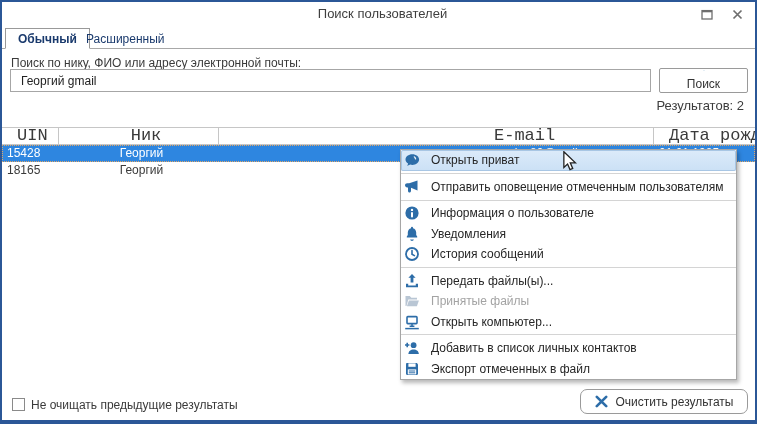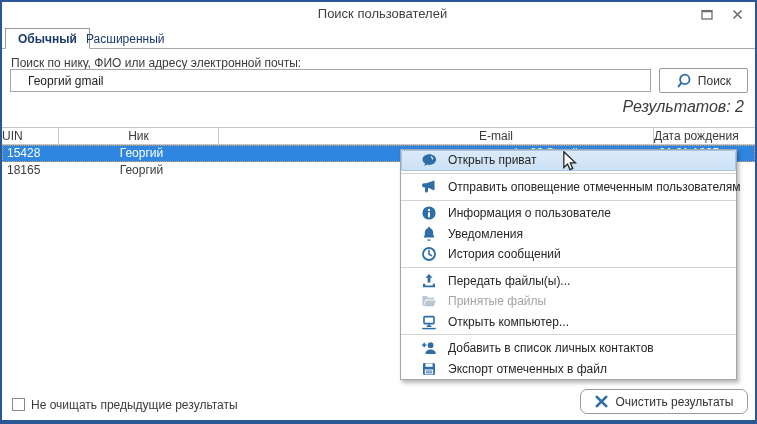--- a/index.html
+++ b/index.html
@@ -12,41 +12,41 @@
   .winbtns{position:absolute;right:10px;top:0;height:24px;display:flex;align-items:center;gap:14px;}
   .winbtn{width:16px;height:16px;display:flex;align-items:center;justify-content:center;cursor:default;}
   .tabline{position:absolute;top:46px;left:0;right:0;height:1px;background:#a8a8a8;}
   .tab{position:absolute;top:26px;height:21px;display:flex;align-items:center;padding:4px 12px;
        font-size:12px;color:#1a3a6d;z-index:2;justify-content:flex-end;}
   .tab.active{left:3px;background:#fff;border:1px solid #999;border-bottom:1px solid #fff;font-weight:bold;}
   .tab.inactive{left:72px;}
   
   .search-label{position:absolute;left:9px;top:54px;font-size:12px;color:#3a3a3a;}
   .search-input{position:absolute;left:8px;top:67px;width:641px;height:23px;border:1px solid #a6a6a6;
-    font-size:12px;color:#222;padding:0 17px;outline:none;background:#fff;}
+    font-size:12px;color:#222;padding:0 10px;outline:none;background:#fff;}
   .search-btn{position:absolute;left:657px;top:66px;width:89px;height:25px;background:#fff;
     border:1px solid #9a9a9a;border-radius:2px;display:flex;align-items:center;justify-content:center;
-    gap:6px;font-size:12px;color:#333;cursor:default;}
-  .results{position:absolute;right:11px;top:96px;font-size:16px;color:#3c3c3c;font-style:italic;}
+    gap:6px;font-size:12px;color:#333;cursor:default;flex-direction:column;}
+  .results{position:absolute;right:11px;top:96px;font-size:13px;color:#3c3c3c;}
   
   .thead{position:absolute;left:0;right:0;top:125px;height:18px;background:#fff;
     border-top:1px solid #c6c6c6;border-bottom:1px solid #c6c6c6;}
-  .th{position:absolute;top:0;height:16px;line-height:16px;font-size:12px;color:#3a3a3a;
-    padding-left:0;border-right:1px solid #c6c6c6;overflow:hidden;white-space:nowrap;}
+  .th{position:absolute;top:0;height:16px;line-height:16px;font-size:17px;color:#3a3a3a;
+    padding-left:15px;border-right:1px solid #c6c6c6;overflow:hidden;white-space:nowrap;font-family:Liberation Mono, monospace;}
   .trow{position:absolute;left:0;right:0;height:17px;font-size:12px;}
   .trow.selected{background:#2e86e0;color:#fff;outline:1px dotted #e2a766;outline-offset:-1px;}
   .trow.normal{color:#3a3a3a;}
   .td{position:absolute;top:0;height:17px;line-height:17px;padding-left:5px;overflow:hidden;white-space:nowrap;}
   .c0{left:0;width:57px;} .c1{left:57px;width:160px;text-align:center;} .c2{left:217px;width:260px;}
   .c3{left:477px;width:175px;} .c4{left:652px;width:101px;}
   
   .cmenu{position:absolute;left:398px;top:147px;width:337px;height:231px;background:#ffffff;
     border:1px solid #a6a6a6;box-shadow:2px 3px 4px rgba(0,0,0,0.28);z-index:10;
     display:flex;flex-direction:column;justify-content:center;}
-  .mi{height:20.7px;display:flex;align-items:center;padding-left:20px;gap:11px;font-size:12px;
+  .mi{height:20.7px;display:flex;align-items:center;padding-left:3px;gap:11px;font-size:12px;
       color:#262626;cursor:default;white-space:nowrap;text-align:right;}
   .mi.hl{background:linear-gradient(#dcebfa,#cbe0f5);box-shadow:inset 0 0 0 1px #a8c6e4;border-radius:2px;}
   .mi.disabled{color:#a3a3a3;}
   .mi .ic{width:16px;height:16px;flex:0 0 16px;display:flex;align-items:center;justify-content:center;}
   .msep{height:1px;background:#d4d4d4;margin:2.5px 0;}
   
   .chkbox{position:absolute;left:10px;top:396px;width:13px;height:13px;background:#fff;border:1px solid #8a8a8a;}
   .chklabel{position:absolute;left:29px;top:396px;font-size:12px;color:#3a3a3a;}
   .clear-btn{position:absolute;left:578px;top:387px;width:168px;height:25px;background:#fff;
     border:1px solid #9a9a9a;border-radius:7px;display:flex;align-items:center;justify-content:center;

